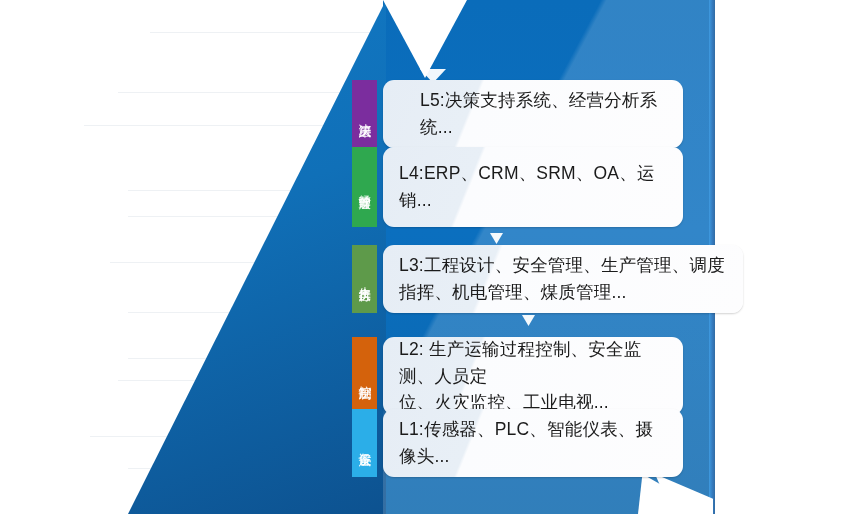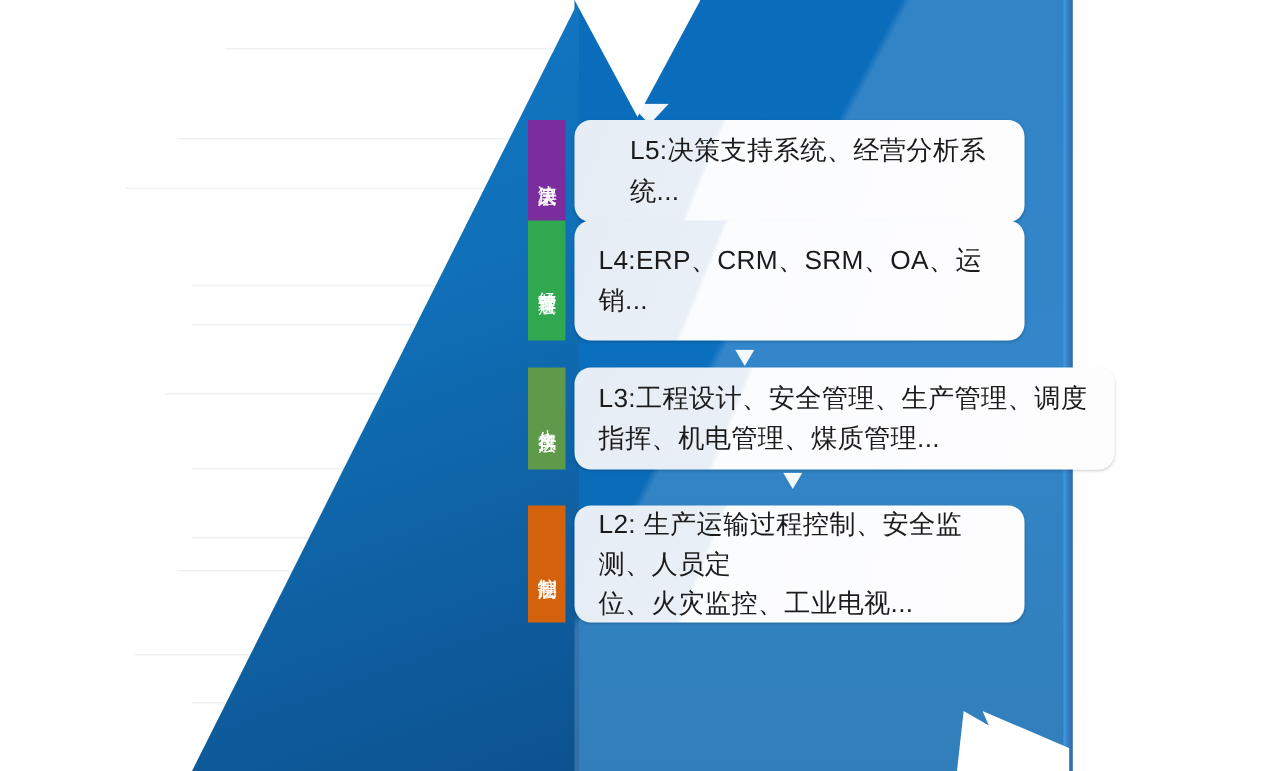--- a/index.html
+++ b/index.html
@@ -189,14 +189,20 @@
   </div>
 
   <div class="row" style="top:321px;height:78px;margin-top:16px;">
     <div class="tag" style="background:#D4620C;">控制层</div>
     <div class="card" style="width:300px;">
       <div class="card-text">L2: 生产运输过程控制、安全监测、人员定
 位、火灾监控、工业电视...</div>
     </div>
   </div>
 
+  <div class="row" style="top:409px;height:68px;">
+    <div class="tag" style="background:#2BAEE8;">设备层</div>
+    <div class="card" style="width:300px;">
+      <div class="card-text">L1:传感器、PLC、智能仪表、摄像头...</div>
+    </div>
+  </div>
 
 </div>
 
 </body></html>

